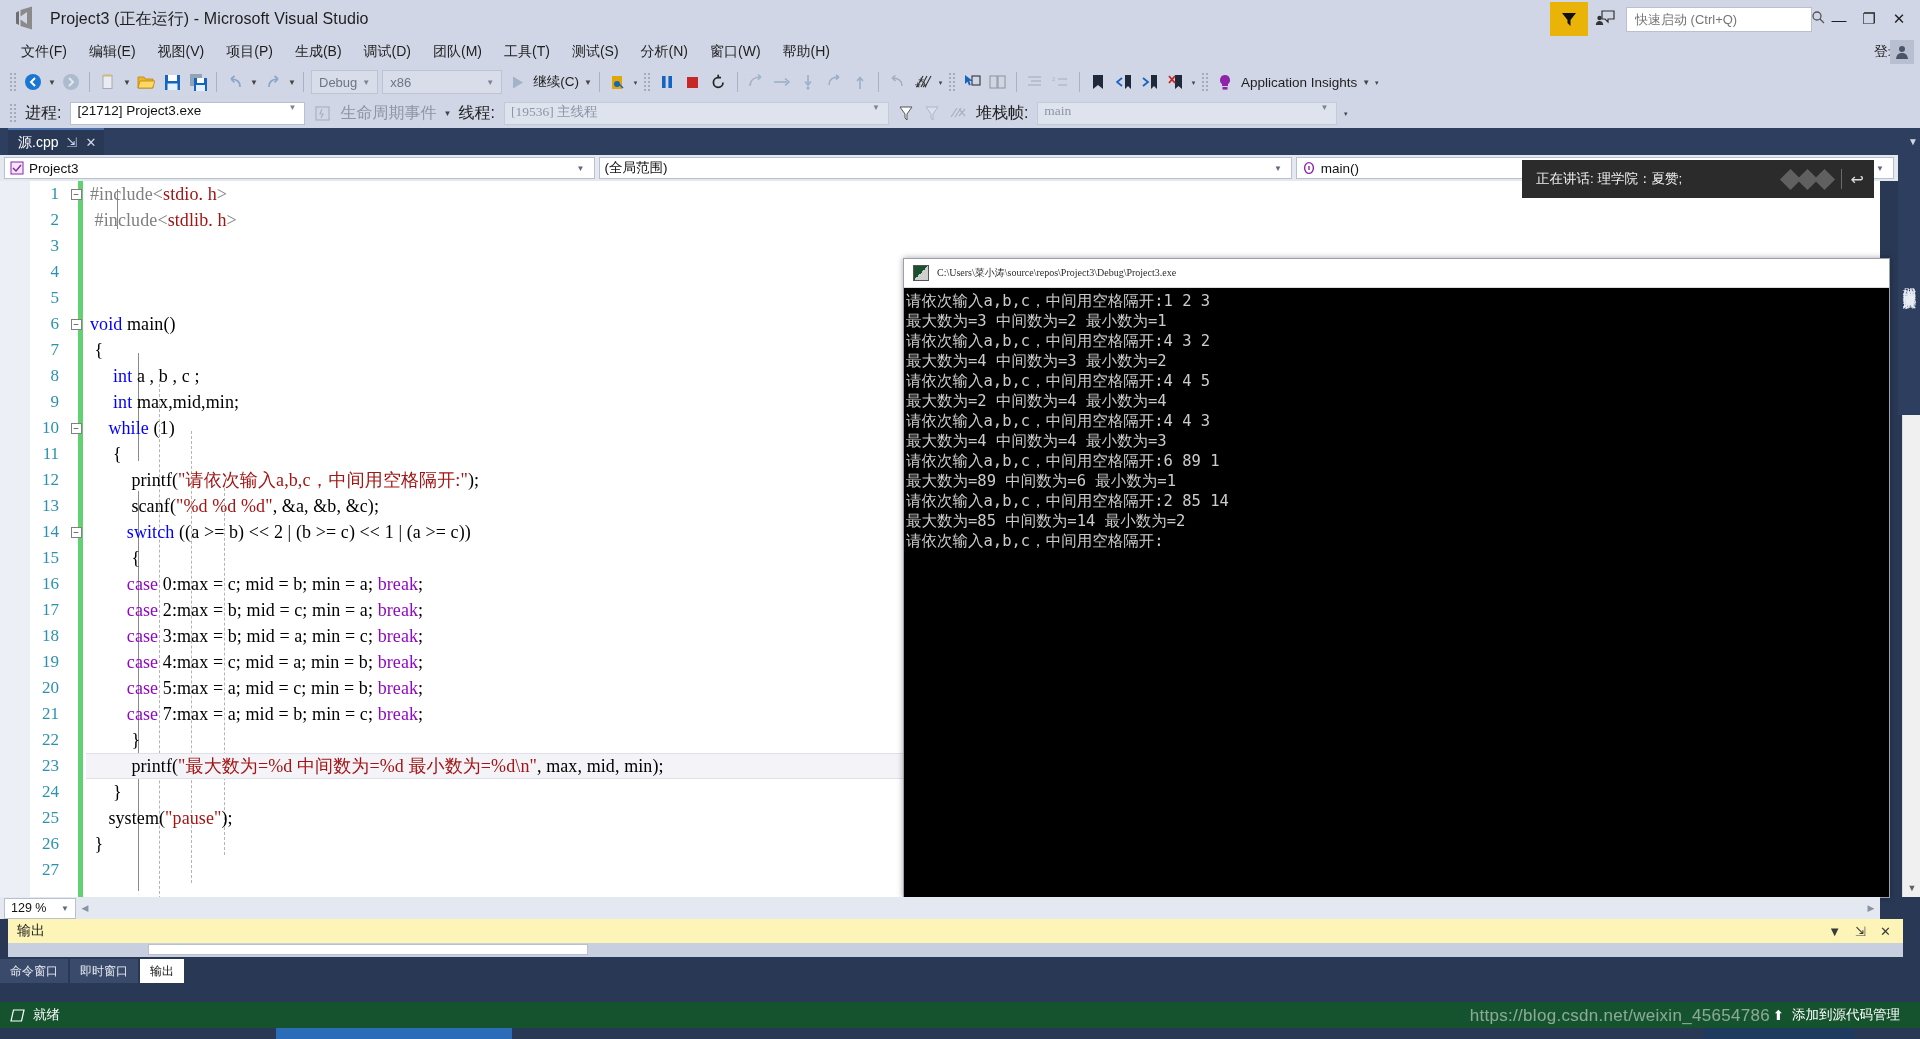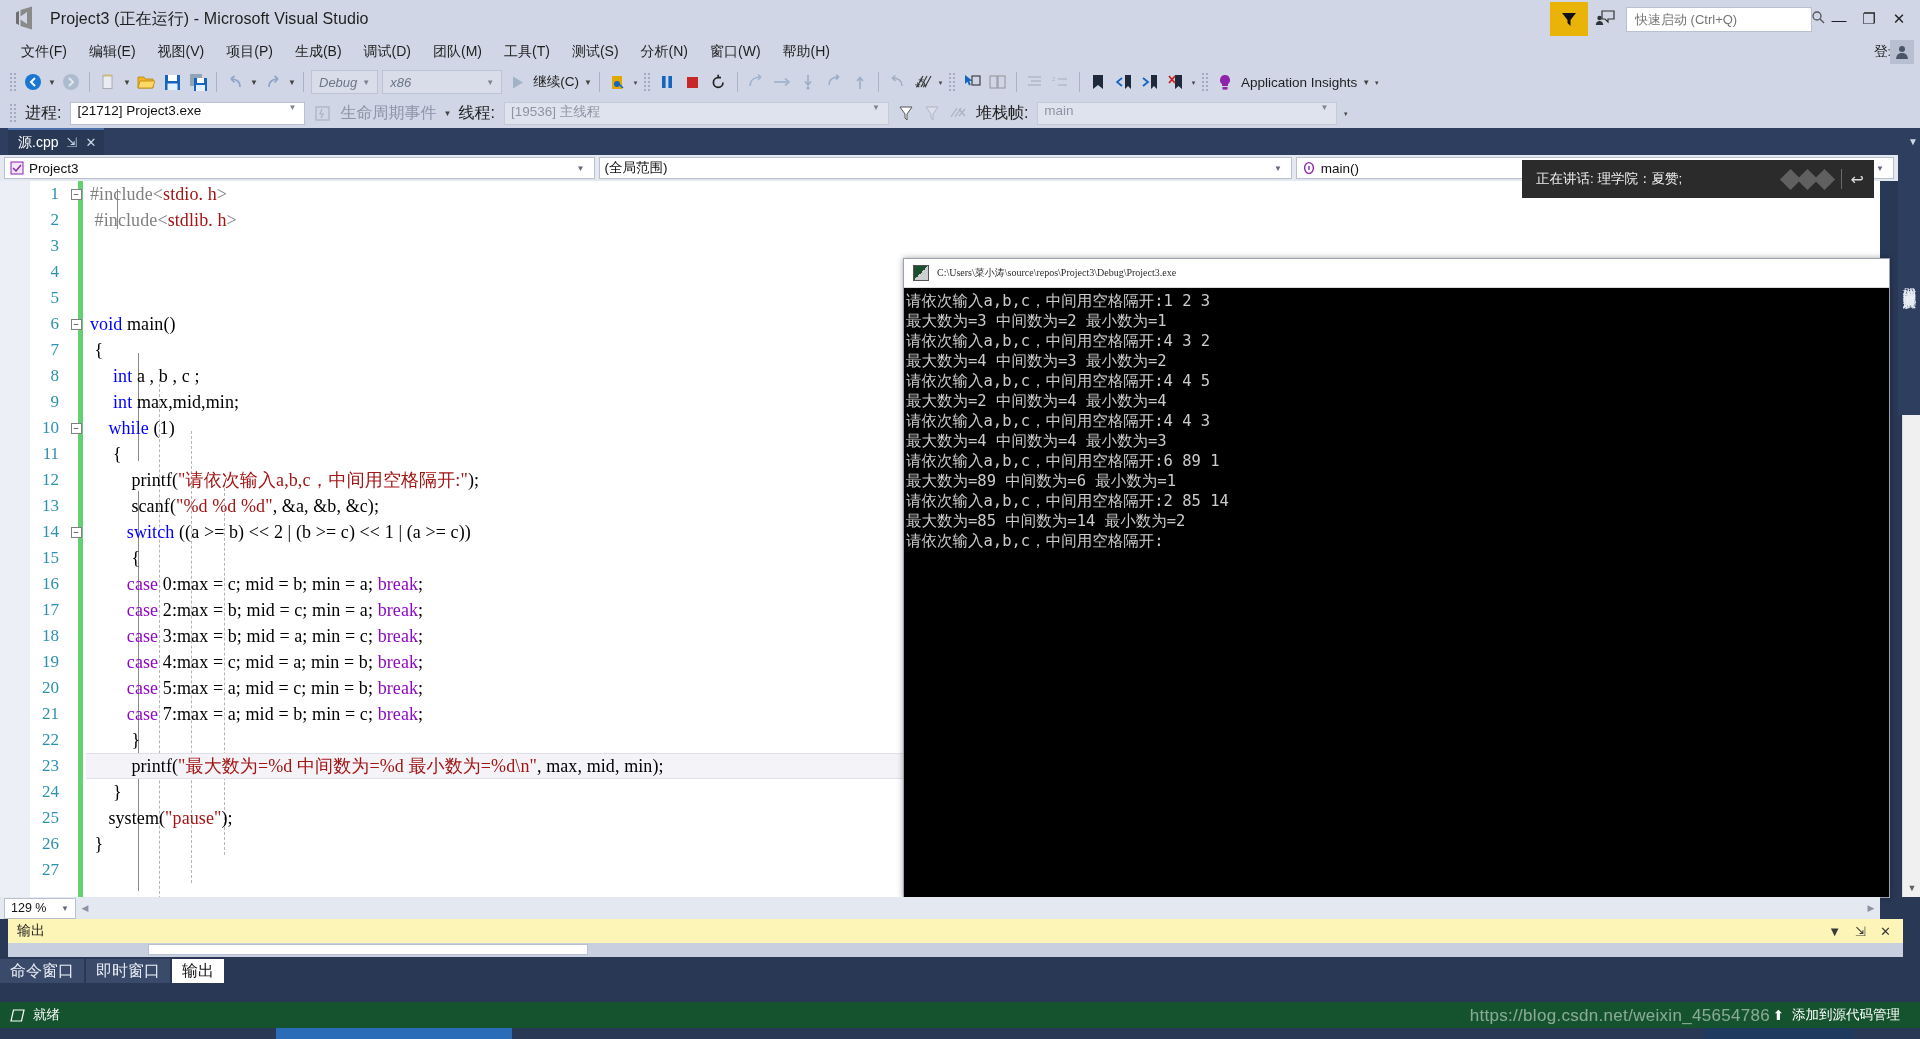--- a/index.html
+++ b/index.html
@@ -82,21 +82,21 @@
     font-size: 14px; color: #4b5563;
   }
   .tb-arrow {
     width: 12px; height: 26px; display: flex; align-items: center; justify-content: center;
     font-size: 8px; color: #444;
   }
   .tb-sep { width: 1px; height: 20px; background: #a9b2c6; margin: 0 5px; }
   .tb-combo {
     height: 24px; min-width: 62px; border: 1px solid #bcc4d4; background: #d8dde9;
     font-size: 13px; color: #6c7688; display: flex; align-items: center;
-    padding: 0 2px 0 7px; margin: 0 2px; font-style: italic;
+    padding: 0 2px 0 7px; margin: 0 2px;
   }
   .tb-combo .cb-arrow { margin-left: auto; font-size: 8px; padding: 0 5px; color: #7b8494; }
   .tb-combo.wide { width: 120px; }
   .tb-label { font-size: 13.5px; color: #1e1e1e; padding: 0 3px; }
   .tb-dbl {
     width: 9px; height: 26px; display:flex; flex-direction: column;
     align-items:center; justify-content:center; font-size:7px; color:#444; line-height:5px;
   }
 
   
@@ -104,21 +104,21 @@
     position: absolute; top: 98px; left: 0; width: 1920px; height: 30px;
     background: #d0d6e5; display: flex; align-items: center; padding-left: 6px;
   }
   .db-label { font-size: 16px; color: #1e1e1e; padding: 0 5px; white-space: nowrap; text-align: right; }
   .db-label.dim { color: #8d95a6; }
   .db-combo {
     height: 23px; background: #fff; border: 1px solid #b9c0cf;
     font-size: 13.5px; color: #111; display: flex; align-items: flex-start;
     padding: 0 2px 0 6px; margin: 0 4px;
   }
-  .db-combo.dim { background: #dfe3ed; color: #8d95a6; border-color: #c3cad8; }
+  .db-combo.dim { background: #dfe3ed; color: #8d95a6; border-color: #c3cad8; font-family: Liberation Serif, serif; }
   .db-combo .cb-arrow { margin-left: auto; font-size: 8px; padding: 0 6px; color: #7b8494; }
 
   
   .tabstrip {
     position: absolute; top: 128px; left: 0; width: 1920px; height: 27px;
     background: #2d3e5f;
   }
   .doctab {
     position: absolute; left: 8px; top: 0; height: 27px;
     background: #293955; display: flex; align-items: center; padding: 0 8px 0 10px;
@@ -291,21 +291,21 @@
     background: #c8d0e0;
   }
   .out-toolstrip .ot-inner {
     position: absolute; left: 140px; top: 1px; width: 440px; height: 11px;
     background: #fff; border: 1px solid #b9c0cf;
   }
   .out-tabs {
     position: absolute; left: 0; top: 38px; height: 26px; display: flex; align-items: flex-end;
   }
   .out-tab {
-    height: 24px; padding: 0 10px; font-size: 16px; color: #e7ebf3;
+    height: 24px; padding: 0 10px; font-size: 12px; color: #e7ebf3;
     display: flex; align-items: center; background: #3a4a6b; margin-right: 2px;
   }
   .out-tab.active { background: #fff; color: #111; }
 
   
   .statusbar {
     position: absolute; left: 0; top: 1002px; width: 1920px; height: 26px;
     background: #14532d; display: flex; color: #fff; font-size: 13.5px;
   }
   .statusbar .sb-left { display: flex; align-items: center; padding-left: 10px; }

